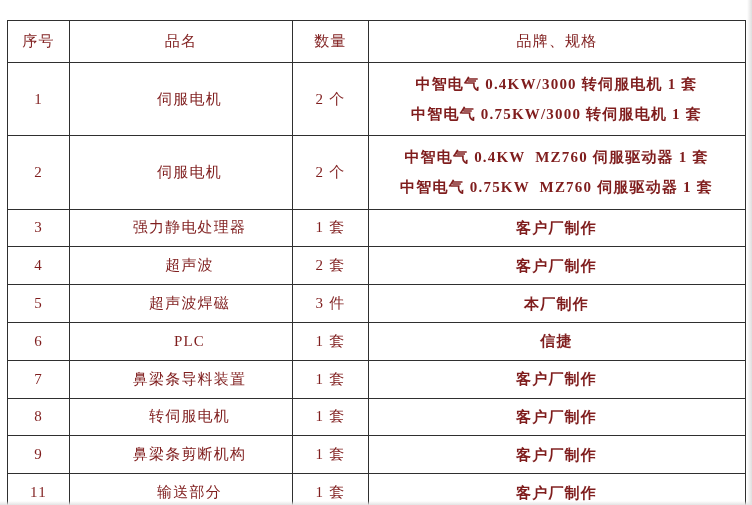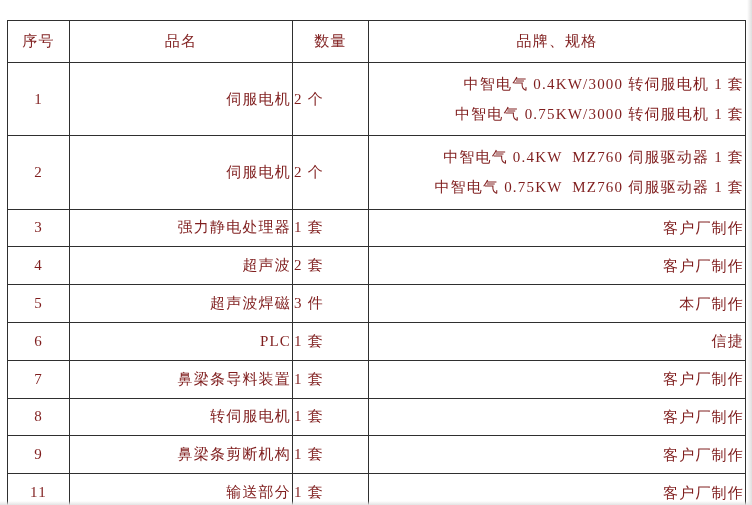--- a/index.html
+++ b/index.html
@@ -55,27 +55,28 @@
 
   thead tr { height: 42px; }
   tbody tr { height: 29px; }
   tbody tr.tall { height: 64px; }
 
   th {
     font-weight: normal;
     text-align: center;
   }
   td.c-no  { text-align: center; }
-  td.c-qty { }
-  td.c-name  { text-align: right; padding-left: 18px; }
+  td.c-qty { text-align: center; }
+  td.c-name  { text-align: center; padding-left: 18px; }
   td.c-brand {
-    text-align: right;
+    text-align: center;
     padding-left: 0;
     white-space: pre-wrap;
     line-height: 30px;
+    font-weight: bold;
   }
 </style>
 </head>
 <body>
 
 <div class="page">
   <table class="parts">
     <colgroup>
       <col class="c-no">
       <col class="c-name">

